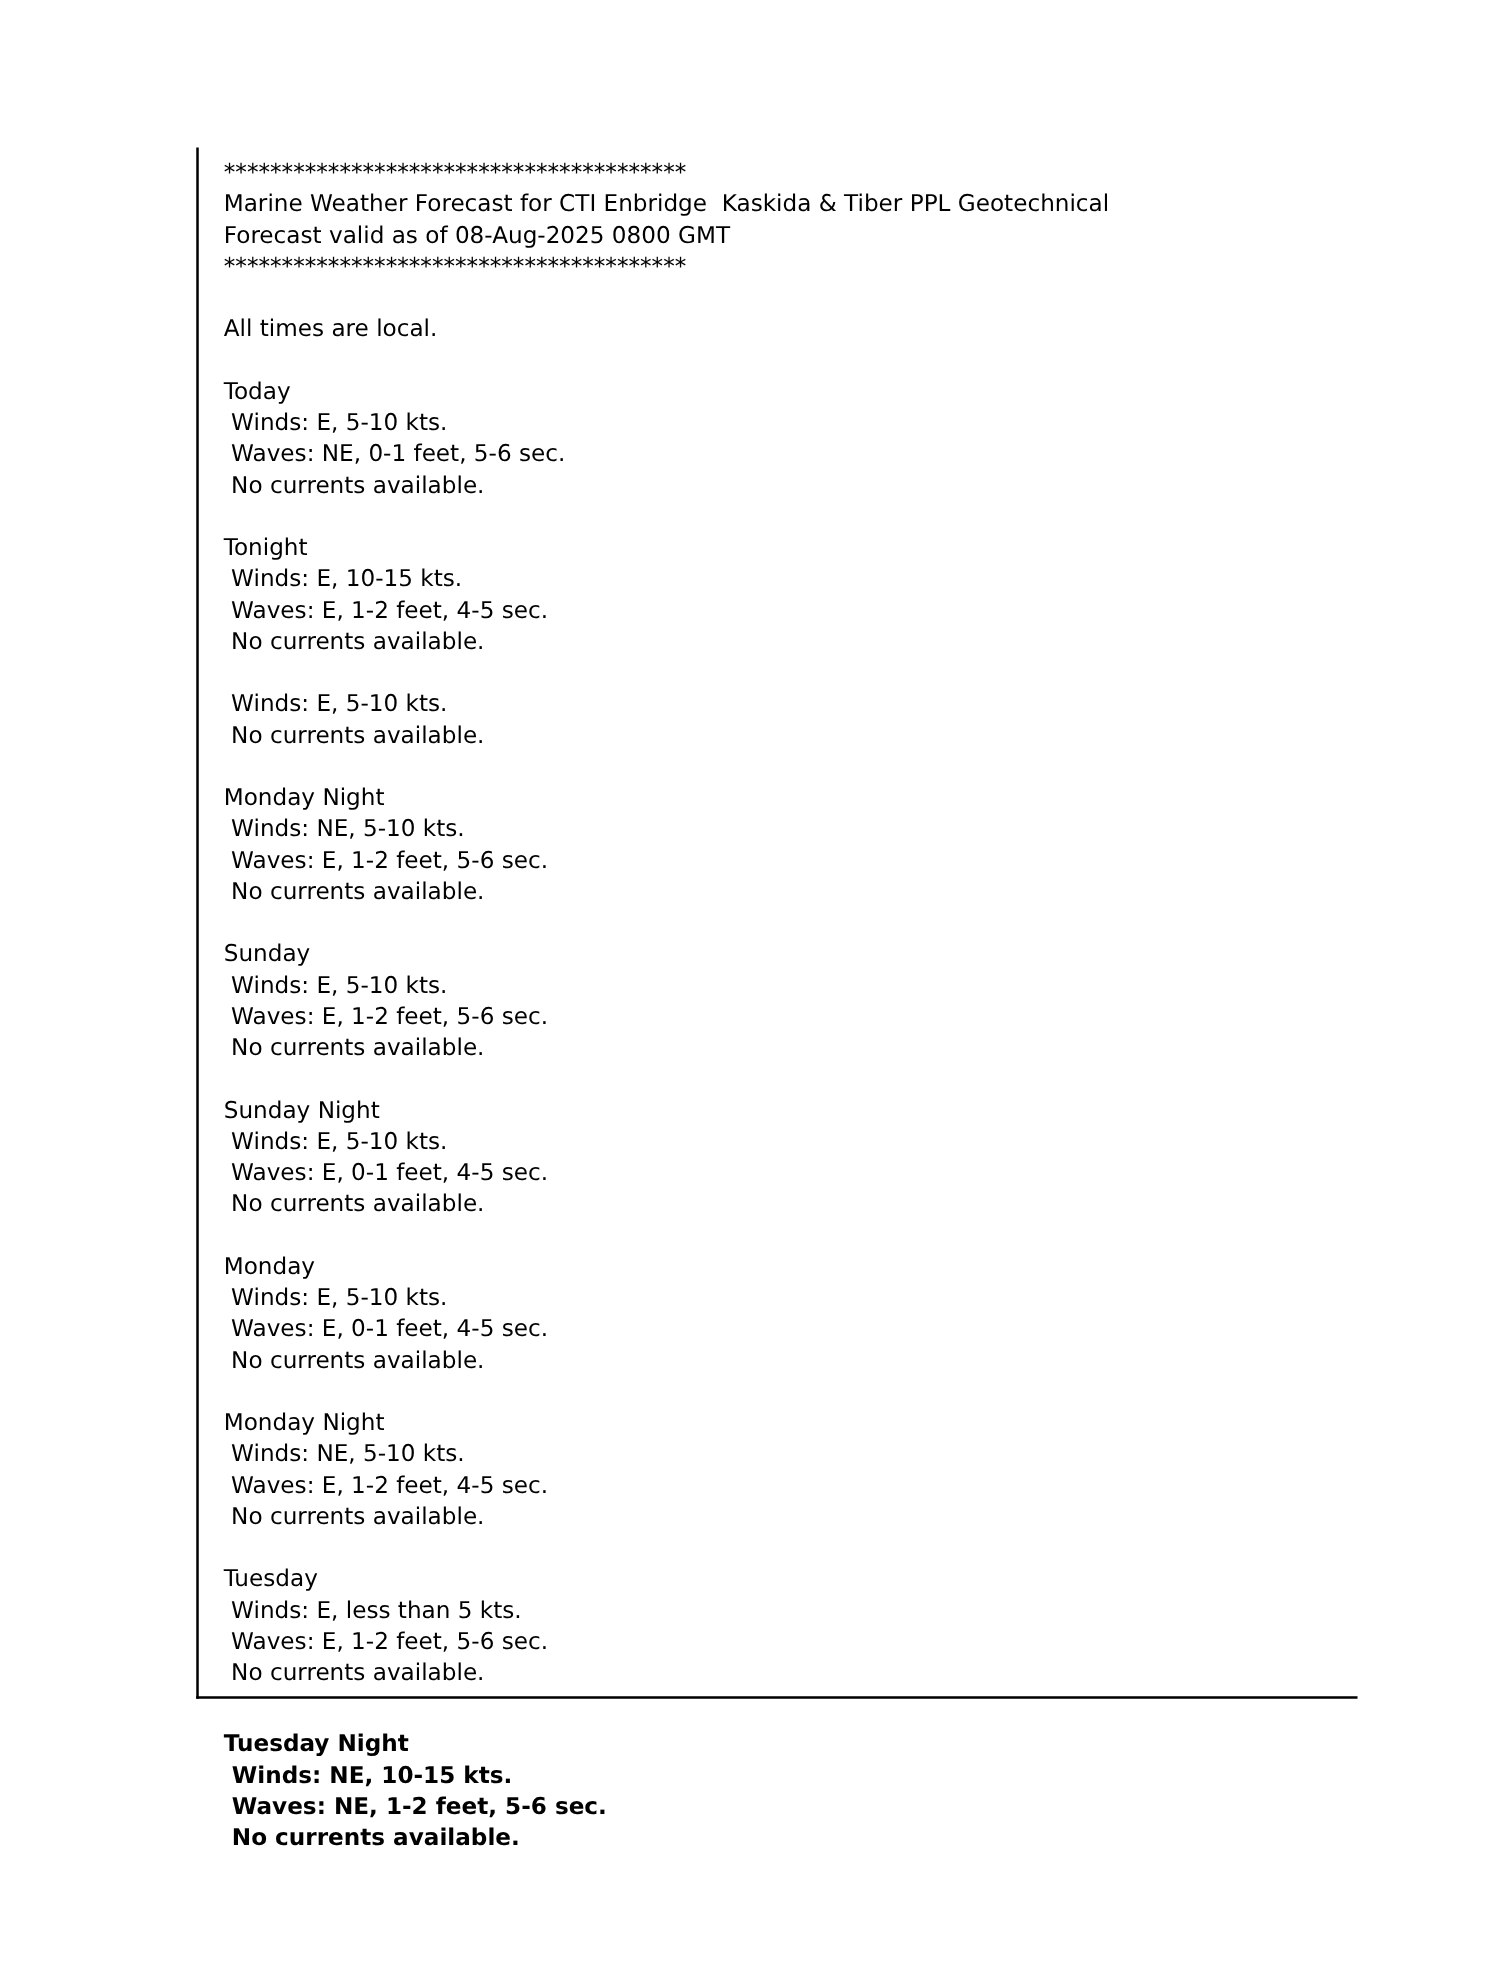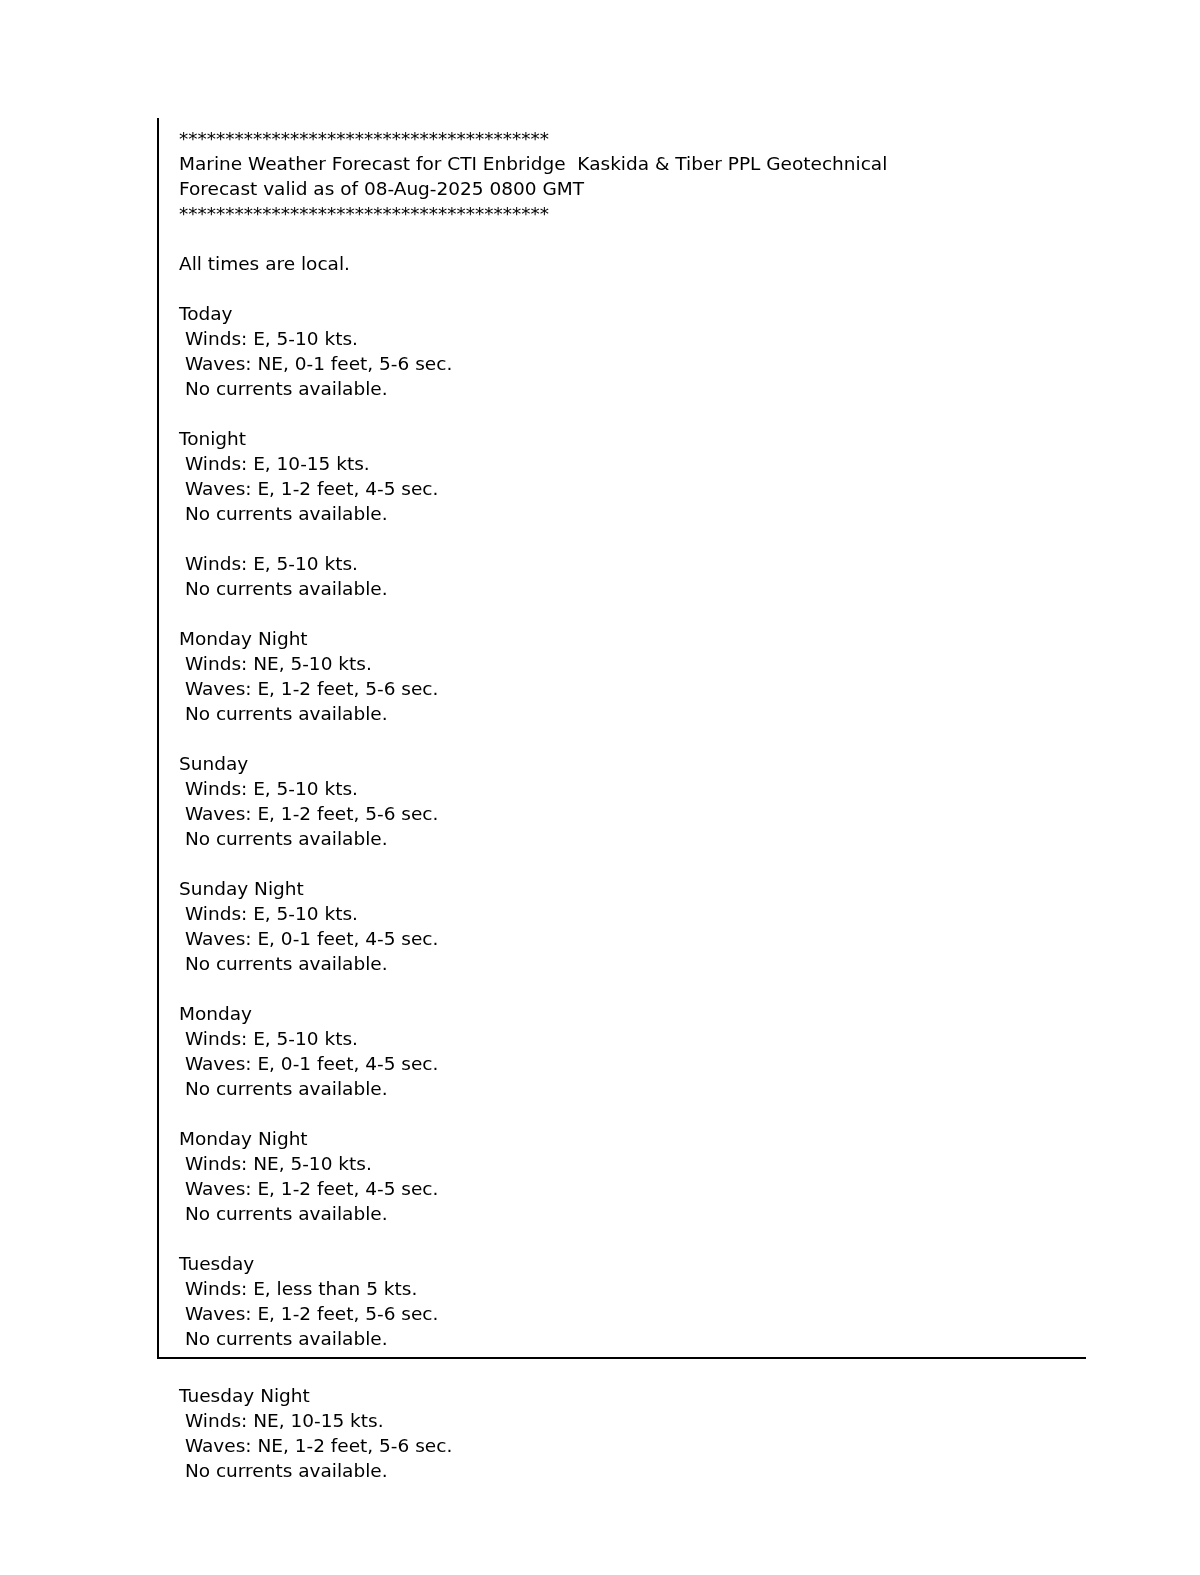--- a/index.html
+++ b/index.html
@@ -43,20 +43,21 @@
   .sections > .section:last-child {
     margin-bottom: 0;
     margin-top: 24px;
   }
   .below-box {
     margin-left: 179px;
     margin-top: 12px;
   }
   .below-box .section:last-child {
     margin-bottom: 0;
+    font-weight: bold;
   }
 </style>
 </head>
 <body>
 
 <div class="page">
 
   <div class="forecast-box">
     <div class="line">****************************************</div>
     <div class="line">Marine Weather Forecast for CTI Enbridge  Kaskida &amp; Tiber PPL Geotechnical</div>

